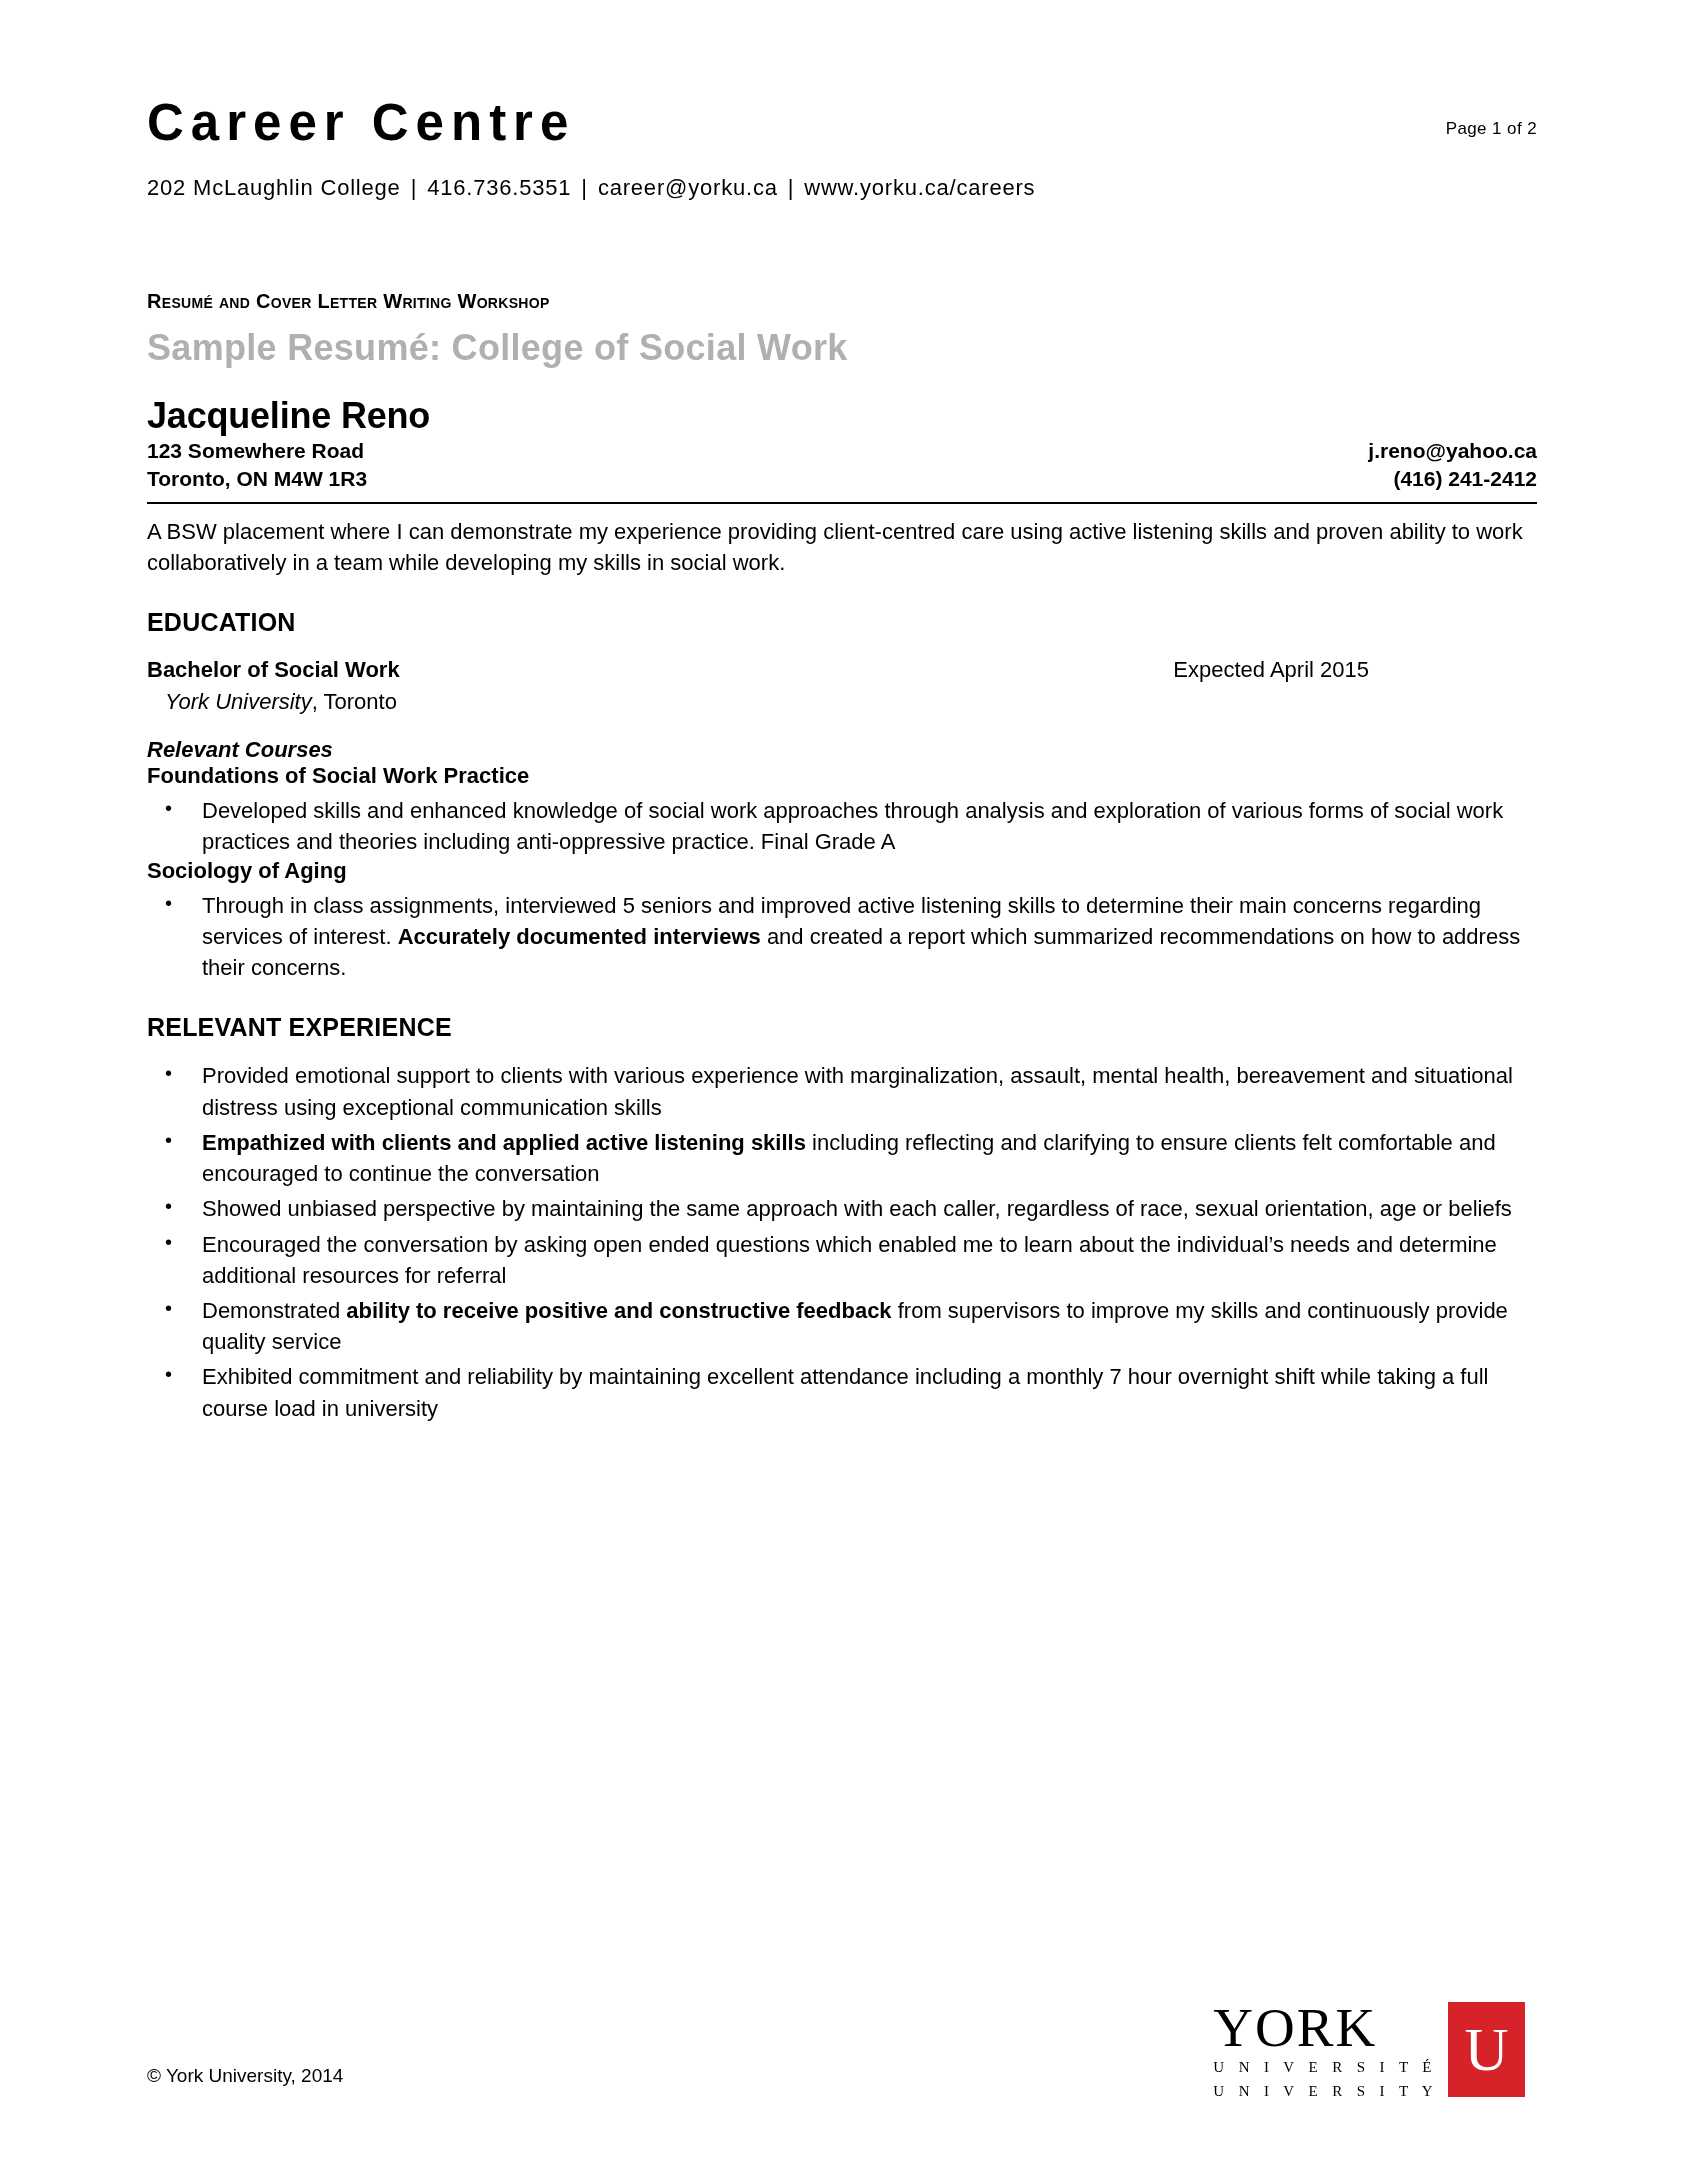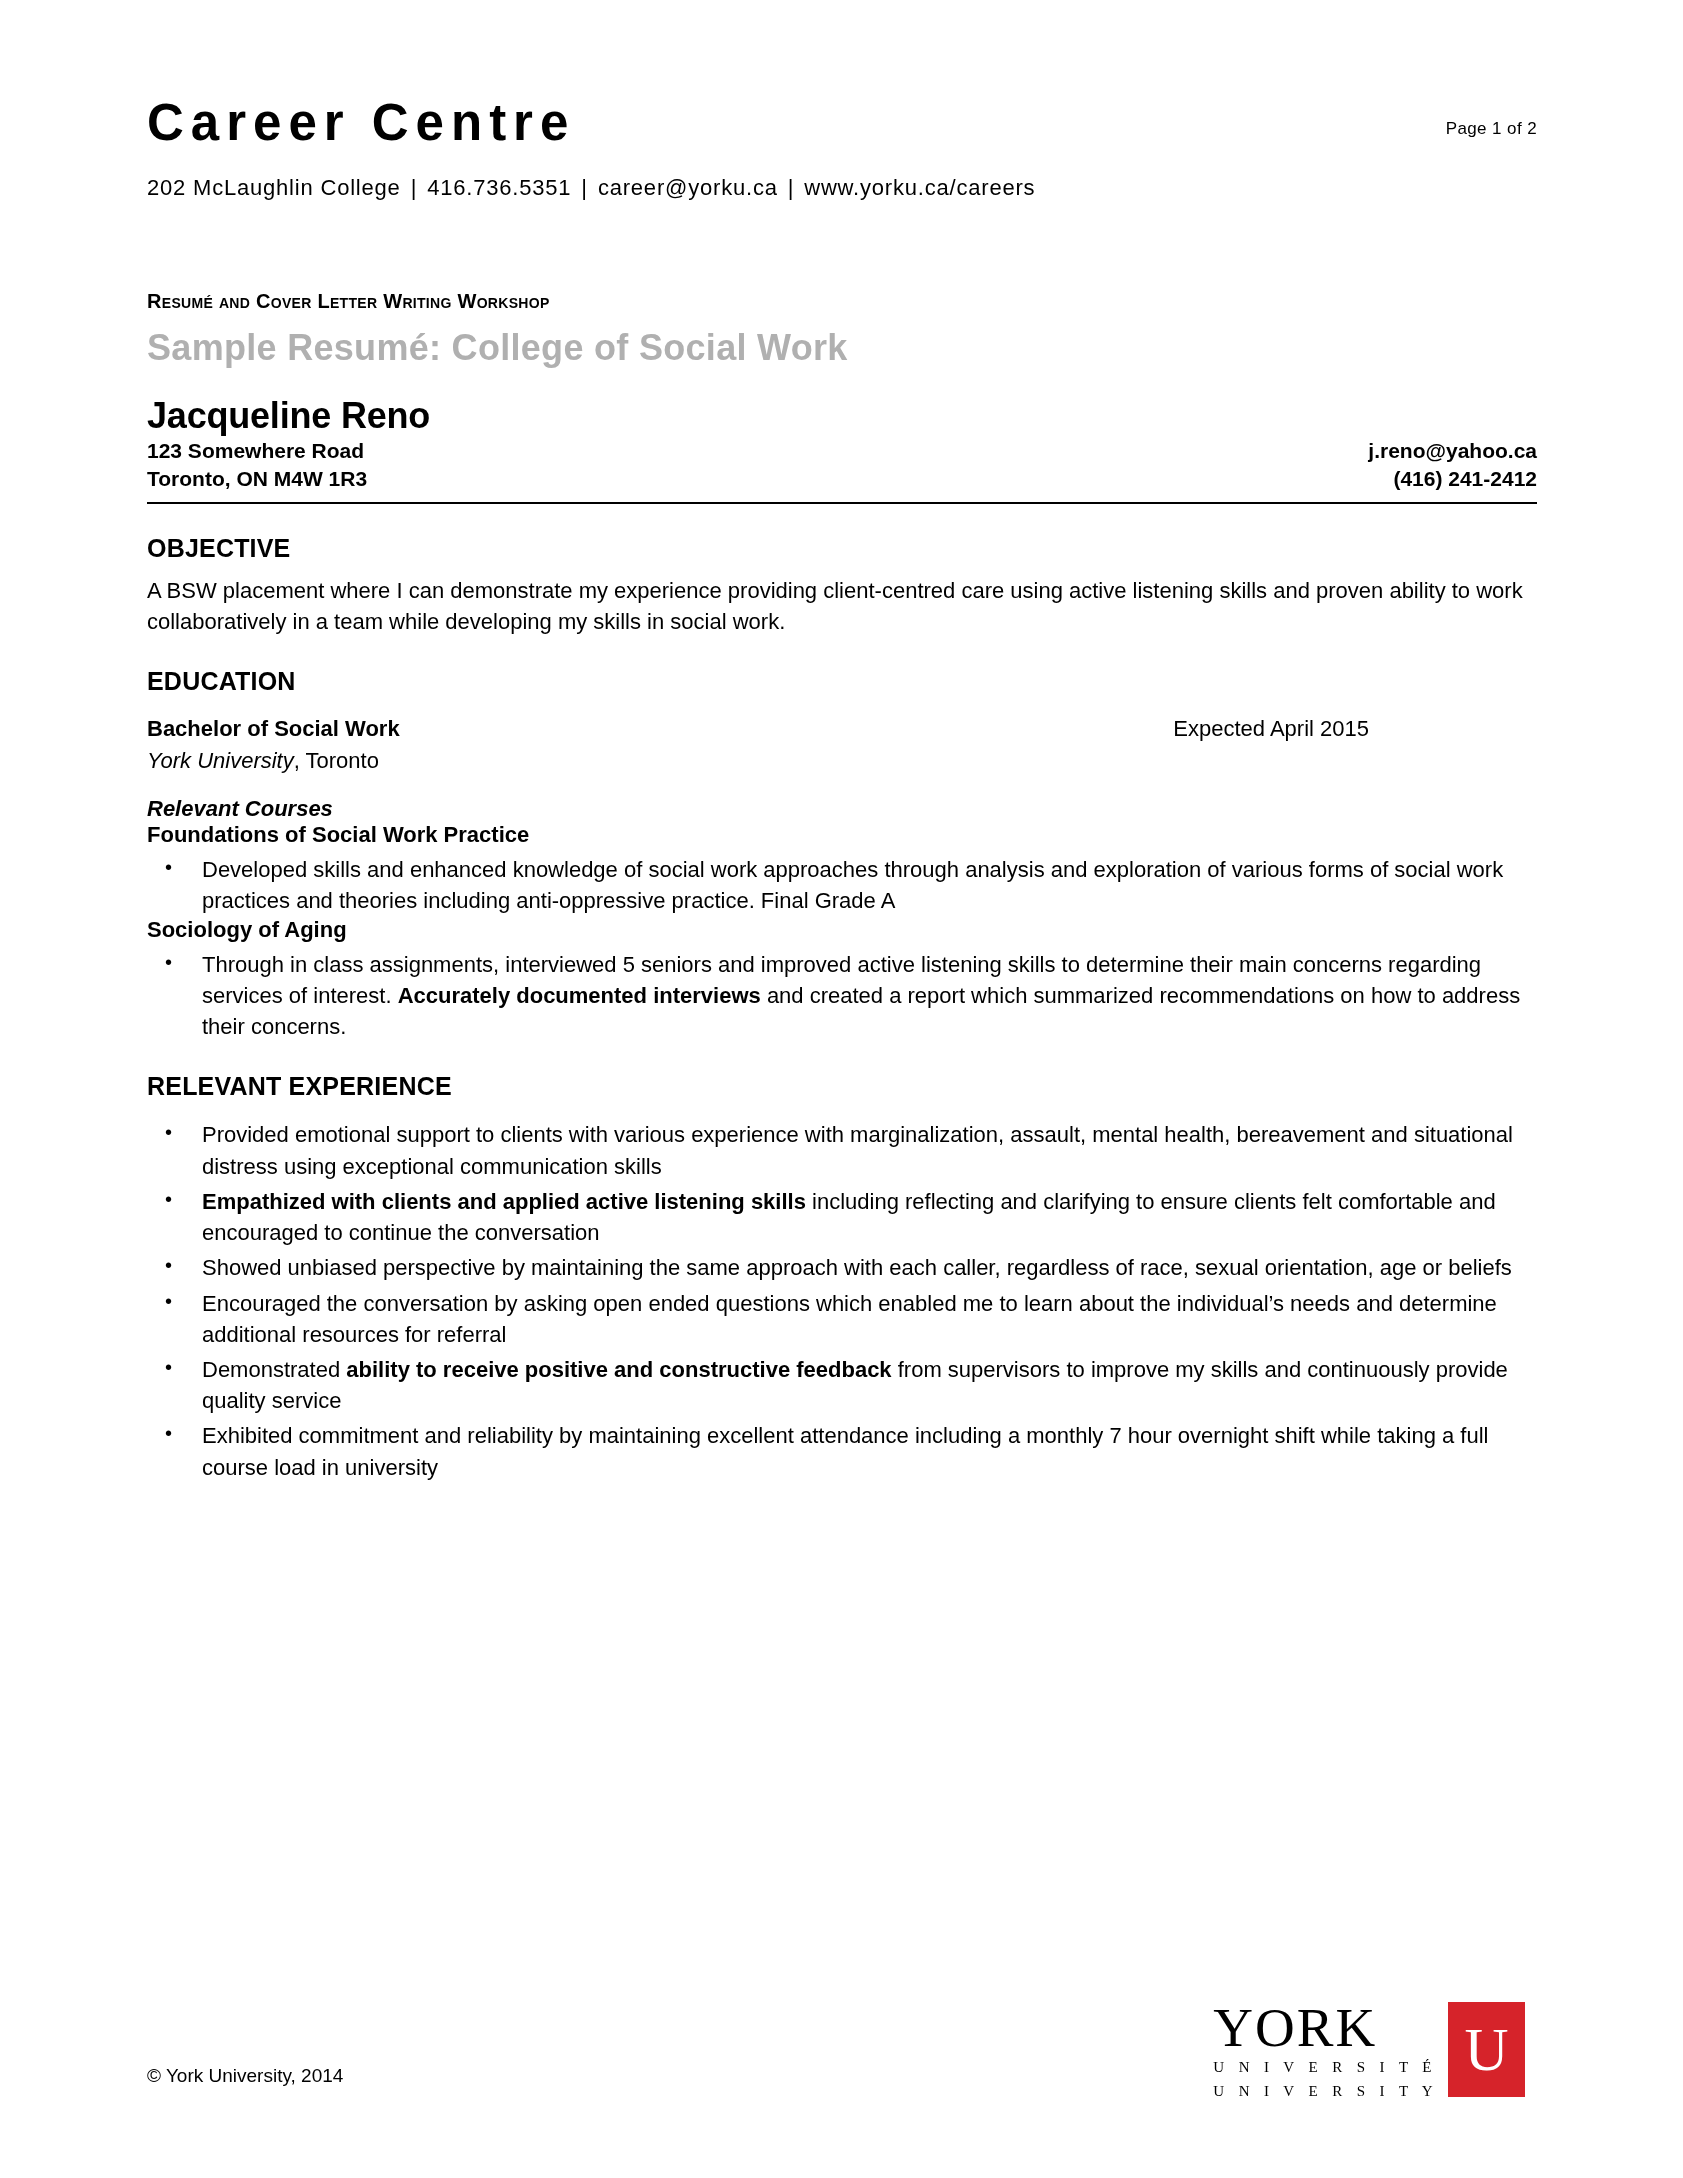--- a/index.html
+++ b/index.html
@@ -121,21 +121,21 @@
   .entry-date {
     font-size: 22px;
     font-weight: normal;
     padding-right: 168px;
   }
   .entry-date.narrow { padding-right: 109px; }
   .entry-sub {
     margin-top: 6px;
     font-size: 22px;
   }
-  .entry-sub em { font-style: italic; }
+  .entry-sub em { font-style: italic; margin-left: 18px; }
 
   .sub-heading-italic {
     margin-top: 22px;
     font-size: 22px;
     font-weight: bold;
     font-style: italic;
   }
   .course-name {
     font-size: 22px;
     font-weight: bold;
@@ -228,21 +228,20 @@
       <div class="contact-left">
         <div>123 Somewhere Road</div>
         <div>Toronto, ON M4W 1R3</div>
       </div>
       <div class="contact-right">
         <div>j.reno@yahoo.ca</div>
         <div>(416) 241-2412</div>
       </div>
     </div>
 
-    <div class="section-heading">OBJECTIVE</div>
     <div class="body-text">A BSW placement where I can demonstrate my experience providing client-centred care using active listening skills and proven ability to work collaboratively in a team while developing my skills in social work.</div>
 
     <div class="section-heading">EDUCATION</div>
     <div class="entry">
       <div class="entry-row">
         <div class="entry-title">Bachelor of Social Work</div>
         <div class="entry-date">Expected April 2015</div>
       </div>
       <div class="entry-sub">
         <em>York University</em><span>, Toronto</span>

